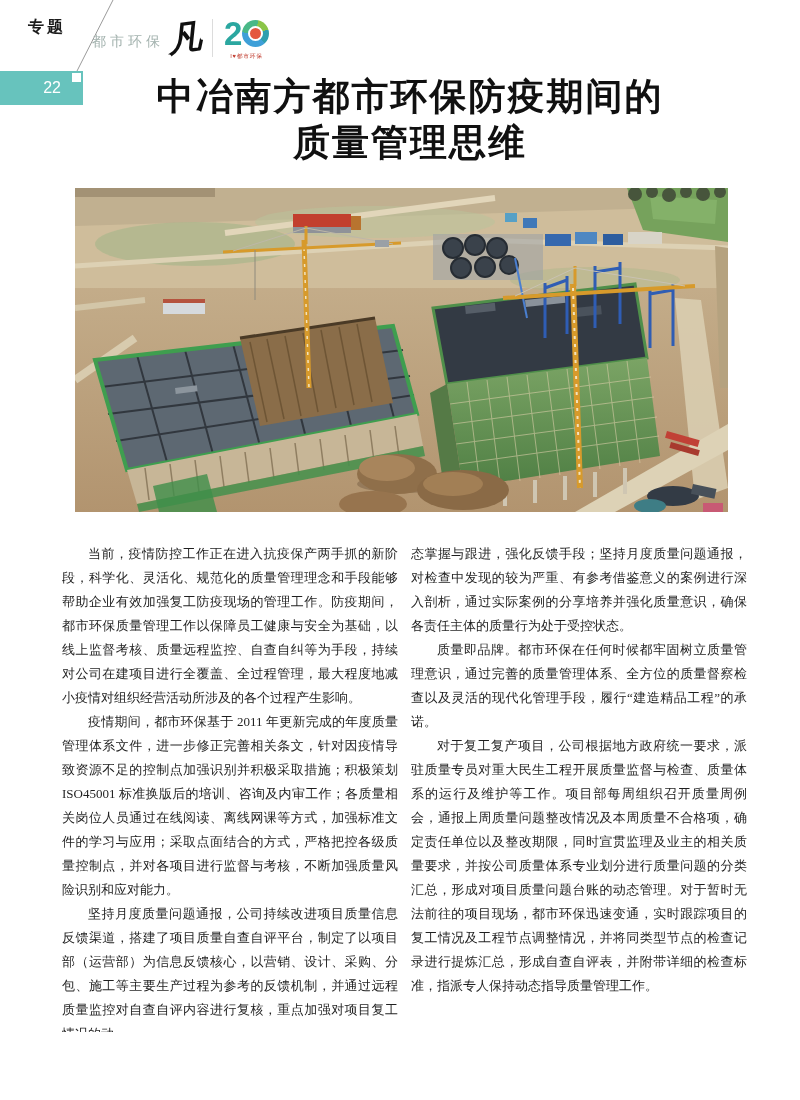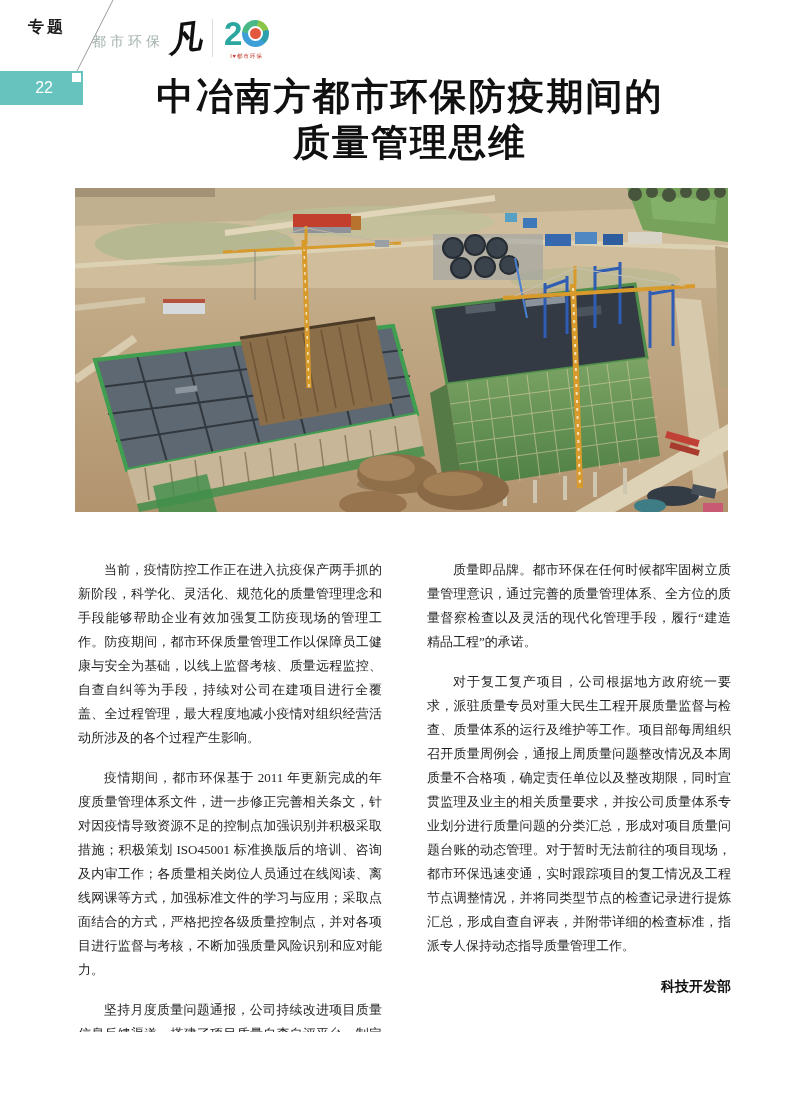--- a/index.html
+++ b/index.html
@@ -10,21 +10,21 @@
 
   
   .topic-label {
     position:absolute; left:28px; top:17px;
     font-size:16px; font-weight:bold; color:#1c1c1c; letter-spacing:3px;
   }
   .header-line-svg { position:absolute; left:0; top:0; }
   .page-badge {
     position:absolute; left:0; top:71px; width:83px; height:34px;
     background:#67c3bd; color:#ffffff; box-sizing:border-box;
-    display:flex; align-items:center; justify-content:flex-end; padding-right:30px;
+    display:flex; align-items:center; justify-content:flex-end; padding-right:22px;
     font-size:16px; font-weight:400;
   }
   .badge-notch { position:absolute; top:2px; right:2px; width:9px; height:9px; background:#ffffff; }
 
   .brand { position:absolute; left:92px; top:14px; height:48px; display:flex; align-items:center; }
   .brand-name { color:#a3b2ae; font-size:14px; letter-spacing:4px; font-weight:400; margin-top:8px; }
   .brand-calligraphy {
     font-family:"DejaVu Serif", serif; font-size:34px; font-style:italic; font-weight:bold;
     color:#101010; transform:rotate(-8deg); margin-left:3px; line-height:1;
   }
@@ -48,21 +48,21 @@
 
   
   .photo-frame { position:absolute; left:75px; top:188px; width:653px; height:324px; }
 
   
   .col {
     position:absolute; top:542px; width:336px;
     font-family:"Liberation Serif","DejaVu Serif", serif;
     font-size:13px; line-height:24px; color:#1f1f1f; text-align:justify;
   }
-  .col p { margin:16px; }
+  .col p { margin:0; }
   .col p.indent { text-indent:2em; }
   .col-left { left:62px; }
   .col-right { left:411px; }
   .signature {
     margin-top:16px; text-align:right; font-weight:bold;
     font-family:"Liberation Sans", sans-serif; font-size:14px; color:#101010;
   }
 </style>
 </head>
 <body>
@@ -293,18 +293,18 @@
     </svg>
   </div>
 
   <div class="col col-left">
     <p class="indent">当前，疫情防控工作正在进入抗疫保产两手抓的新阶段，科学化、灵活化、规范化的质量管理理念和手段能够帮助企业有效加强复工防疫现场的管理工作。防疫期间，都市环保质量管理工作以保障员工健康与安全为基础，以线上监督考核、质量远程监控、自查自纠等为手段，持续对公司在建项目进行全覆盖、全过程管理，最大程度地减小疫情对组织经营活动所涉及的各个过程产生影响。</p>
     <p class="indent">疫情期间，都市环保基于 2011 年更新完成的年度质量管理体系文件，进一步修正完善相关条文，针对因疫情导致资源不足的控制点加强识别并积极采取措施；积极策划 ISO45001 标准换版后的培训、咨询及内审工作；各质量相关岗位人员通过在线阅读、离线网课等方式，加强标准文件的学习与应用；采取点面结合的方式，严格把控各级质量控制点，并对各项目进行监督与考核，不断加强质量风险识别和应对能力。</p>
     <p class="indent">坚持月度质量问题通报，公司持续改进项目质量信息反馈渠道，搭建了项目质量自查自评平台，制定了以项目部（运营部）为信息反馈核心，以营销、设计、采购、分包、施工等主要生产过程为参考的反馈机制，并通过远程质量监控对自查自评内容进行复核，重点加强对项目复工情况的动</p>
   </div>
 
   <div class="col col-right">
+    <p>态掌握与跟进，强化反馈手段；坚持月度质量问题通报，对检查中发现的较为严重、有参考借鉴意义的案例进行深入剖析，通过实际案例的分享培养并强化质量意识，确保各责任主体的质量行为处于受控状态。</p>
     <p class="indent">质量即品牌。都市环保在任何时候都牢固树立质量管理意识，通过完善的质量管理体系、全方位的质量督察检查以及灵活的现代化管理手段，履行“建造精品工程”的承诺。</p>
     <p class="indent">对于复工复产项目，公司根据地方政府统一要求，派驻质量专员对重大民生工程开展质量监督与检查、质量体系的运行及维护等工作。项目部每周组织召开质量周例会，通报上周质量问题整改情况及本周质量不合格项，确定责任单位以及整改期限，同时宣贯监理及业主的相关质量要求，并按公司质量体系专业划分进行质量问题的分类汇总，形成对项目质量问题台账的动态管理。对于暂时无法前往的项目现场，都市环保迅速变通，实时跟踪项目的复工情况及工程节点调整情况，并将同类型节点的检查记录进行提炼汇总，形成自查自评表，并附带详细的检查标准，指派专人保持动态指导质量管理工作。</p>
-    <p class="signature">科技开发部</p>
   </div>
 
 </div>
 
 </body></html>

